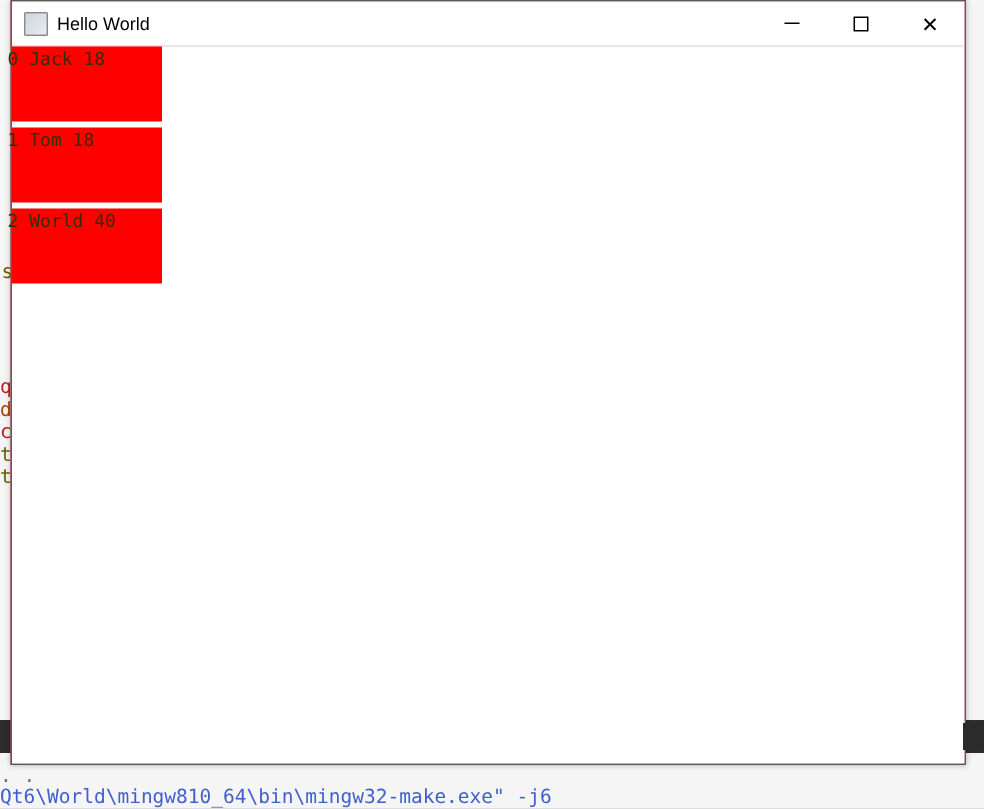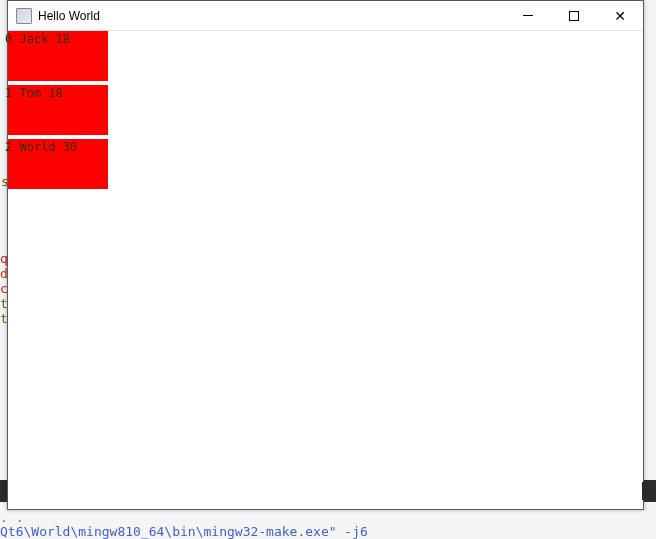--- a/index.html
+++ b/index.html
@@ -171,20 +171,20 @@
           <span>0</span> <span>Jack</span> <span>18</span>
         </span>
       </div>
       <div class="item">
         <span class="label">
           <span>1</span> <span>Tom</span> <span>18</span>
         </span>
       </div>
       <div class="item">
         <span class="label">
-          <span>2</span> <span>World</span> <span>30</span>
+          <span>2</span> <span>World</span> <span>40</span>
         </span>
       </div>
     </div>
   </div>
 </div>
 
 <div class="right-dark"></div>
 
 </body></html>

